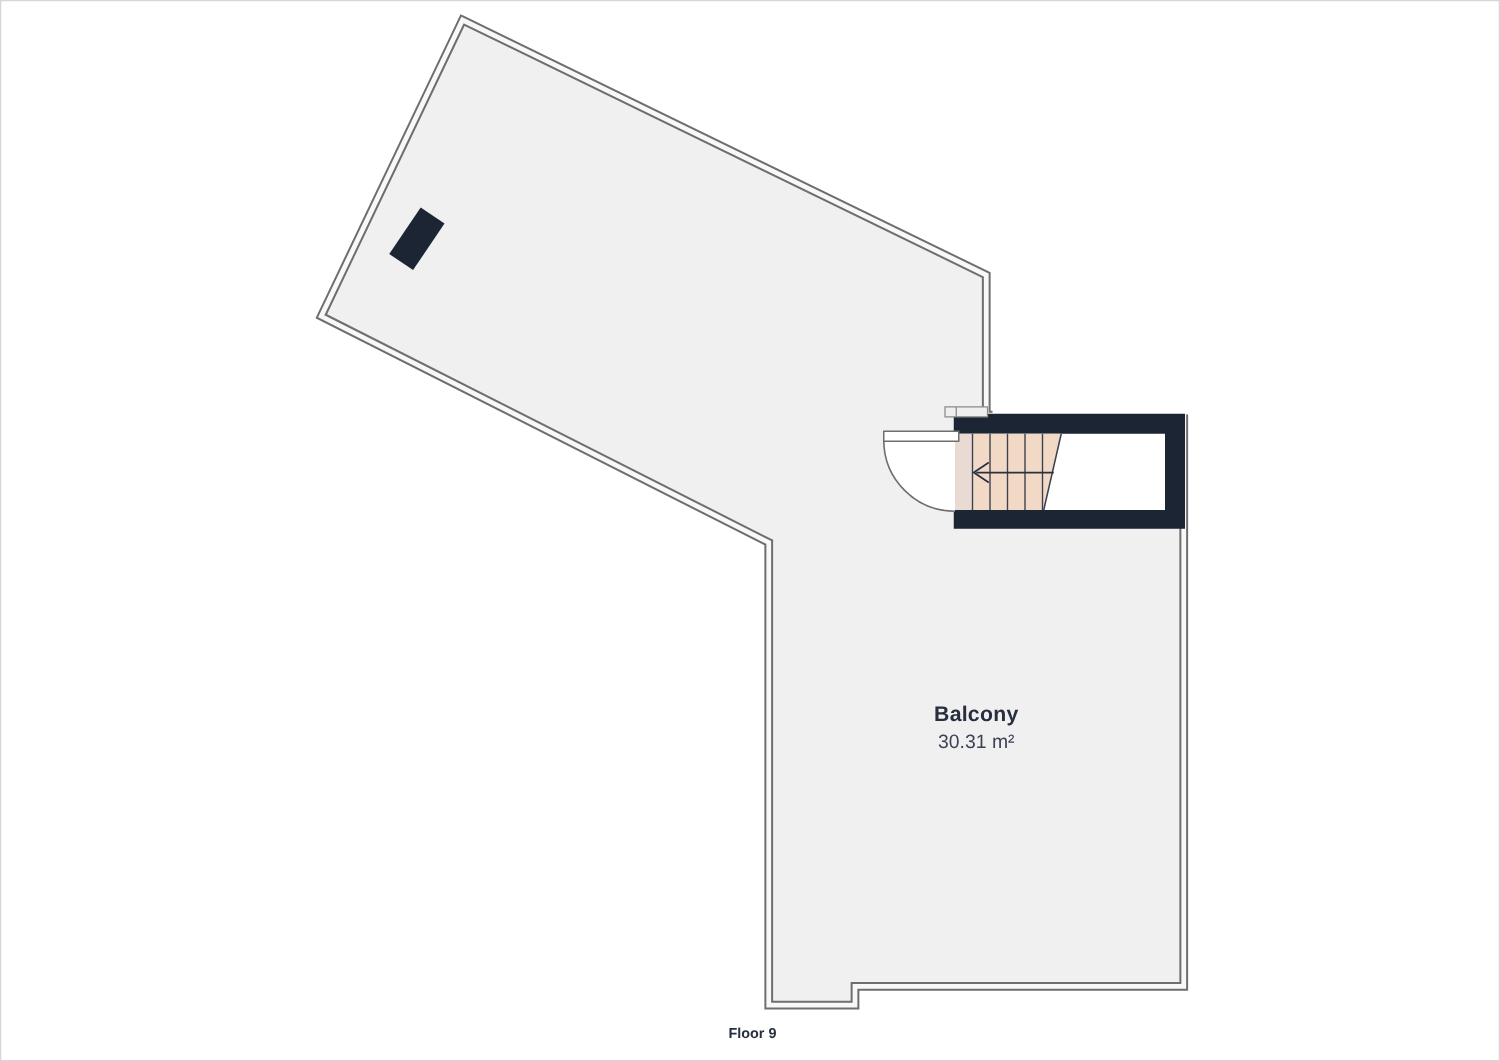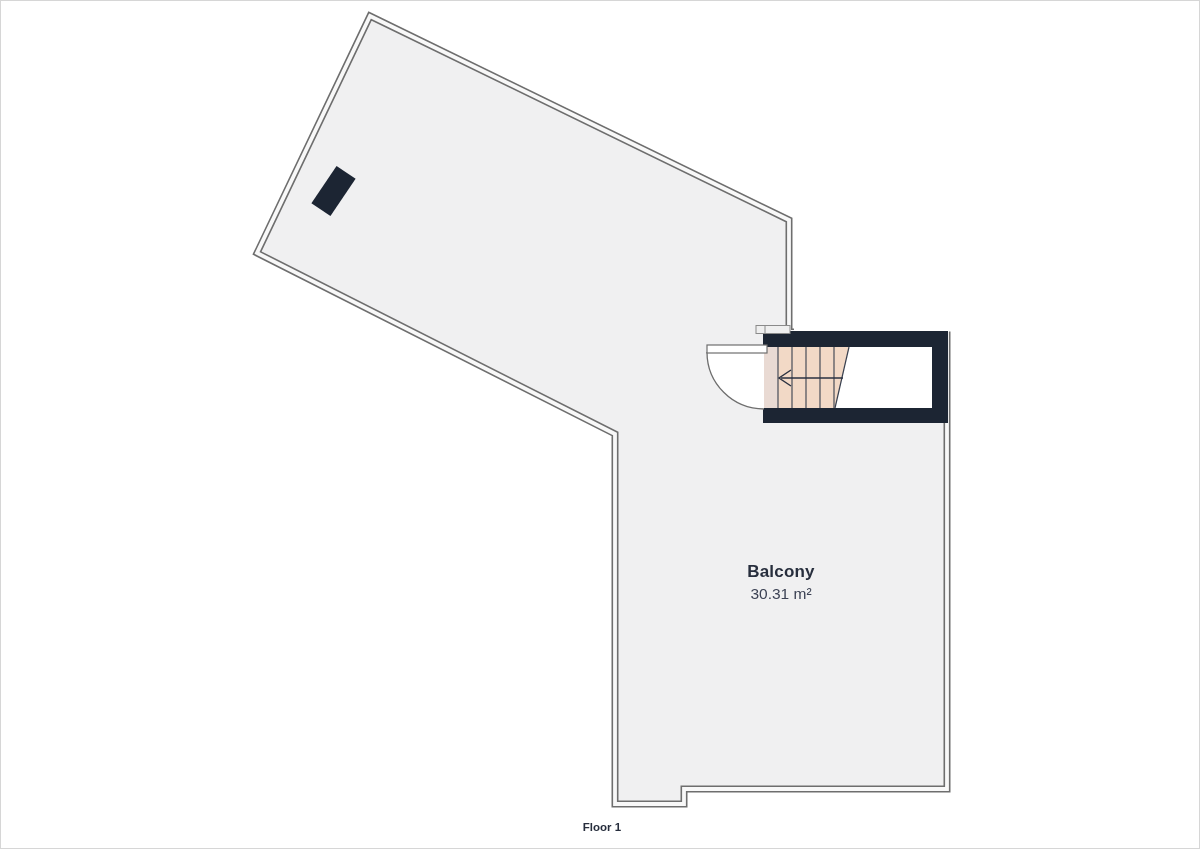--- a/index.html
+++ b/index.html
@@ -69,15 +69,15 @@
     </g>
 
     <g>
       <rect x="755" y="324.5" width="34" height="8" fill="#efefef" stroke="#8a8a8a" stroke-width="1"></rect>
       <line x1="764" y1="324.5" x2="764" y2="332.5" stroke="#8a8a8a" stroke-width="1"></line>
     </g>
   </svg>
 
   <div class="label room-name">Balcony</div>
   <div class="label room-area">30.31 m²</div>
-  <div class="label floor-title">Floor 1</div>
+  <div class="label floor-title">Floor 9</div>
 
 </div>
 
 </body></html>

